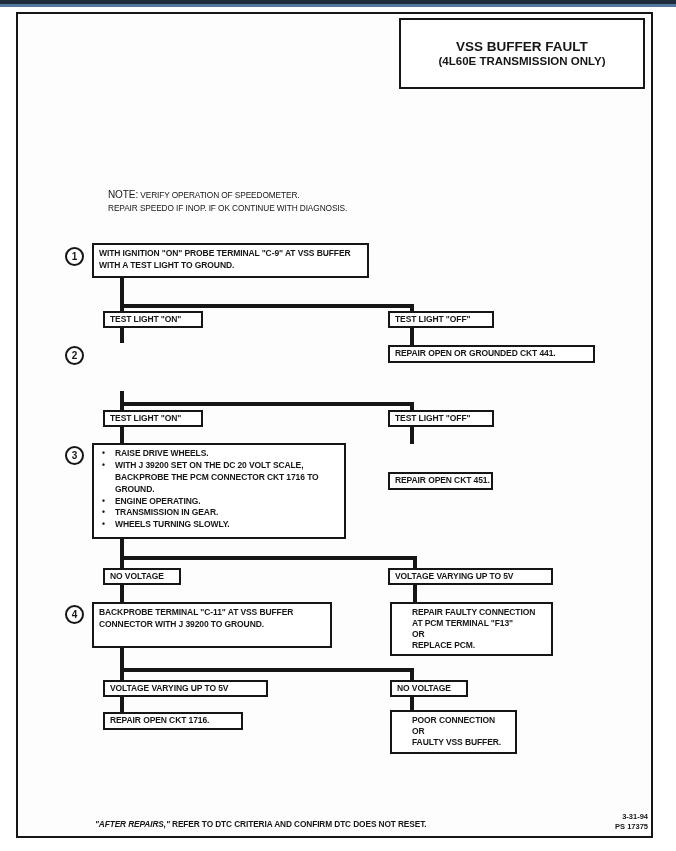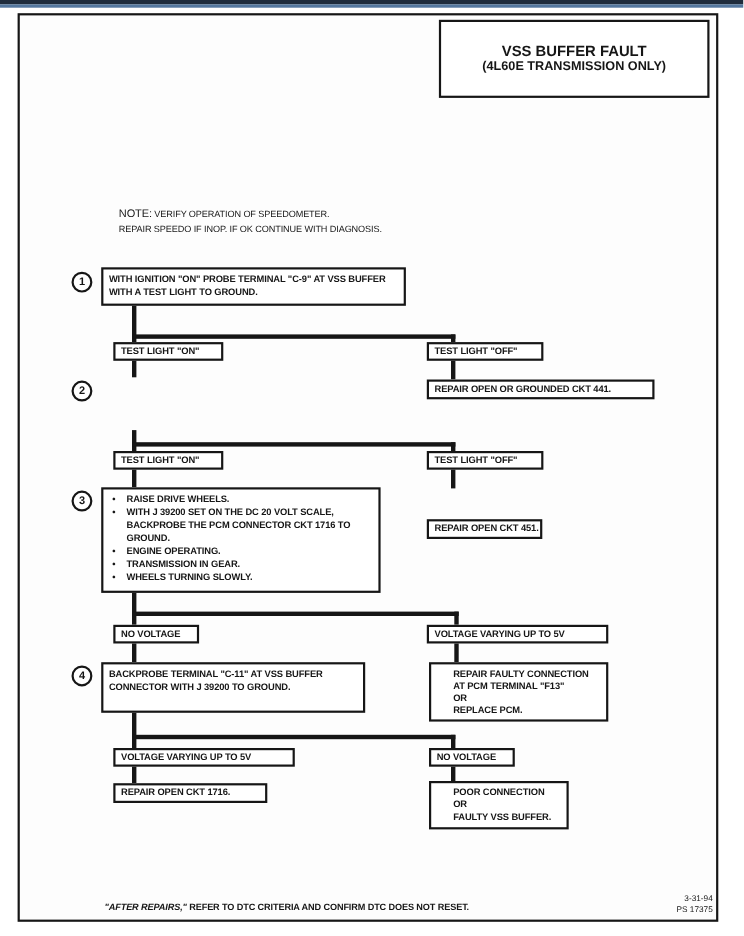--- a/index.html
+++ b/index.html
@@ -26,21 +26,21 @@
   .lbl{white-space:nowrap;display:flex;align-items:center;padding:2px 5px;}
   .circ{width:19px;height:19px;border:2px solid var(--ink);border-radius:50%;display:flex;align-items:center;justify-content:center;font-size:10px;font-weight:bold;background:#fff;}
   .vline{width:4px;background:var(--ink);}
   .hline{height:4px;background:var(--ink);}
   ul.blist{list-style:none;margin:0;padding:0;}
   ul.blist li{display:flex;gap:7px;}
   ul.blist .blt{width:9px;text-align:center;flex:none;}
   ul.blist .btxt{flex:1;}
   .footer-line{left:95px;top:819px;font-size:8.3px;font-weight:bold;letter-spacing:-.1px;white-space:nowrap;}
   .footer-line .ital{font-style:italic;}
-  .footer-id{right:28px;top:812px;font-size:7.5px;font-weight:normal;text-align:right;line-height:1.35;}
+  .footer-id{right:28px;top:812px;font-size:7.5px;font-weight:bold;text-align:right;line-height:1.35;}
   .ml{line-height:1.3;padding-left:20px;}
 </style>
 </head>
 <body>
 
 <div class="screen">
   <div class="abs bar-dark"></div>
   <div class="abs bar-light"></div>
   <div class="abs page-border"></div>
 

